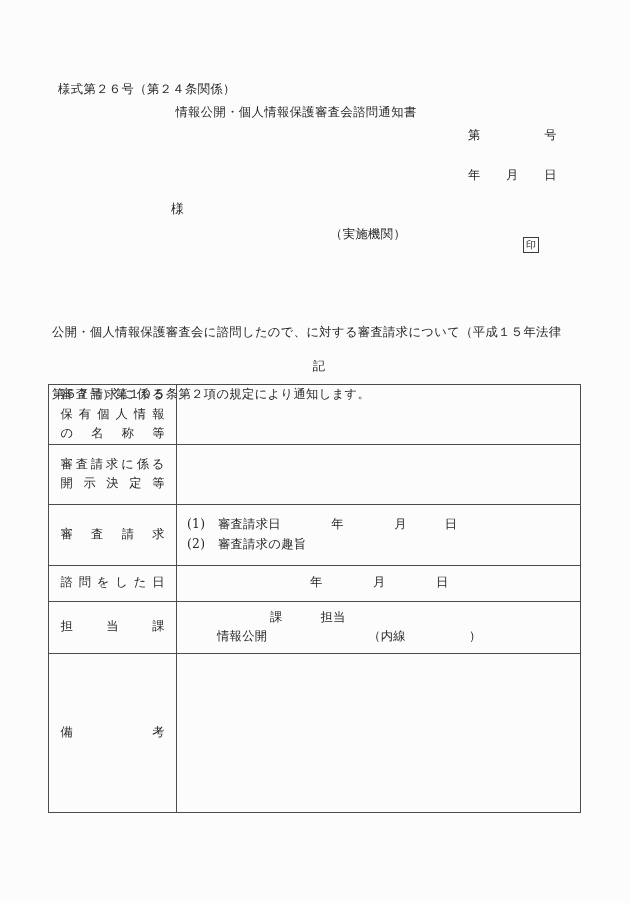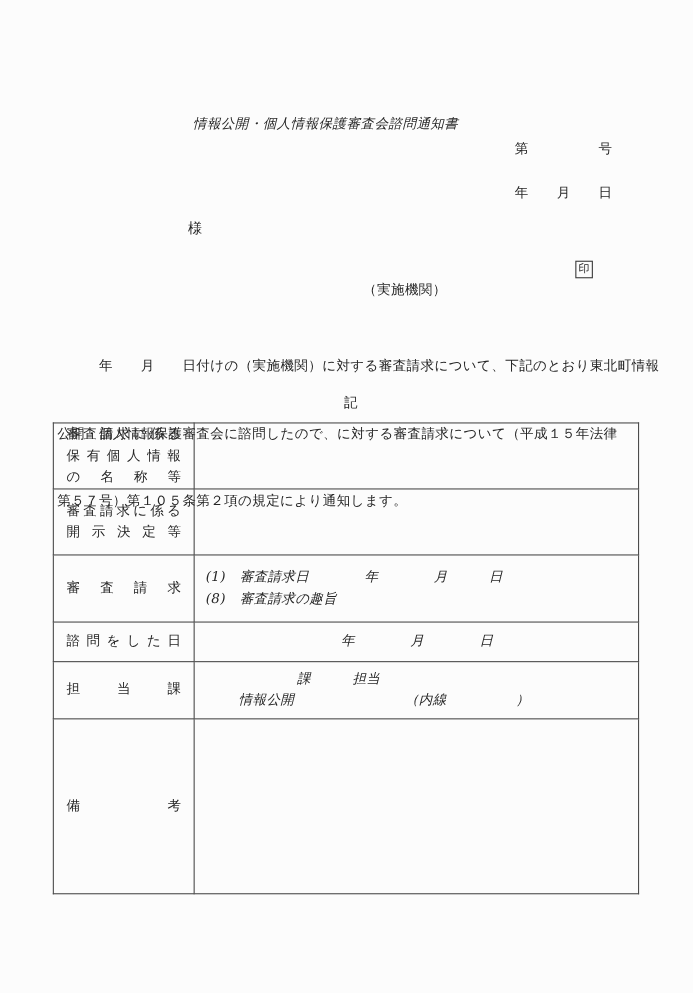--- a/index.html
+++ b/index.html
@@ -12,25 +12,25 @@
     width:630px;height:903px;
     margin:0 auto;
     background:#fcfcfc;
     color:#262626;
     overflow:hidden;
   }
   .abs{position:absolute;white-space:pre;}
   .txt{font-size:12.3px;letter-spacing:0.4px;line-height:18px;}
 
   .form-number{left:58px;top:80px;}
-  .doc-title{left:0;top:103px;width:592px;text-align:center;font-style:italic;}
+  .doc-title{left:0;top:103px;width:592px;text-align:center;}
   .doc-no{left:468px;top:126px;}
   .doc-date{left:468px;top:166px;}
   .recipient{left:171px;top:200px;font-size:13px;}
-  .agency{left:330px;top:254px;}
+  .agency{left:330px;top:225px;}
   .seal{
     left:523px;top:237px;
     font-size:10px;letter-spacing:0;
     border:1px solid #3a3a3a;
     width:14px;height:14px;line-height:14px;
     text-align:center;padding:0;
   }
   .body-par{left:52px;top:283px;width:530px;}
   .body-par .bline{white-space:pre;font-size:12.3px;letter-spacing:0.35px;line-height:23.5px;}
   .note{left:0;top:357px;width:638px;text-align:center;}
@@ -41,54 +41,54 @@
     border-collapse:collapse;
     table-layout:fixed;
   }
   table.form td{
     border:1px solid #4c4c4c;
     vertical-align:middle;
     padding:0;
     font-size:12.3px;
   }
   td.lbl{width:127px;}
-  td.cnt{width:403px;font-style:italic;}
+  td.cnt{width:403px;}
   .jline{
     display:flex;justify-content:space-between;
     width:104px;margin:0 auto;
     line-height:19.5px;letter-spacing:0;
   }
   .cline{white-space:pre;line-height:19.5px;letter-spacing:0.3px;}
   .pl10{padding-left:10px;}
   .pl133{padding-left:133px;}
   .pl93{padding-left:93px;}
   .pl40{padding-left:40px;}
   .h58{height:58px;} .h60{height:60px;} .h61{height:61px;}
   .h36{height:36px;} .h52{height:52px;} .h159{height:159px;}
 </style>
 </head>
 <body>
 
 <div class="page">
 
+  <div class="abs txt form-number">様式第２６号（第２４条関係）</div>
 
   <div class="abs txt doc-title">情報公開・個人情報保護審査会諮問通知書</div>
 
   <div class="abs txt doc-no">第　　　　　号</div>
 
   <div class="abs txt doc-date">年　　月　　日</div>
 
   <div class="abs txt recipient">様</div>
 
   <div class="abs txt agency">（実施機関）</div>
 
   <div class="abs seal">印</div>
 
   <div class="abs body-par">
-    <div class="bline">　　　年　　月　　日付けの（実施機関）に対する審査請求について、下記のとおり東北町情報</div>
     <div class="bline">公開・個人情報保護審査会に諮問したので、に対する審査請求について（平成１５年法律</div>
     <div class="bline">第５７号）第１０５条第２項の規定により通知します。</div>
   </div>
 
   <div class="abs txt note">記</div>
 
   <table class="form">
     <tbody>
         <tr class="h58">
       <td class="lbl">
@@ -145,21 +145,21 @@
       <td class="lbl">
         <div class="jline">
               <span>審</span>
               <span>査</span>
               <span>請</span>
               <span>求</span>
             </div>
       </td>
       <td class="cnt">
         <div class="cline pl10">(1)　審査請求日　　　　年　　　　月　　　日</div>
-        <div class="cline pl10">(8)　審査請求の趣旨</div>
+        <div class="cline pl10">(2)　審査請求の趣旨</div>
       </td>
     </tr>
 
     <tr class="h36">
       <td class="lbl">
         <div class="jline">
               <span>諮</span>
               <span>問</span>
               <span>を</span>
               <span>し</span>

